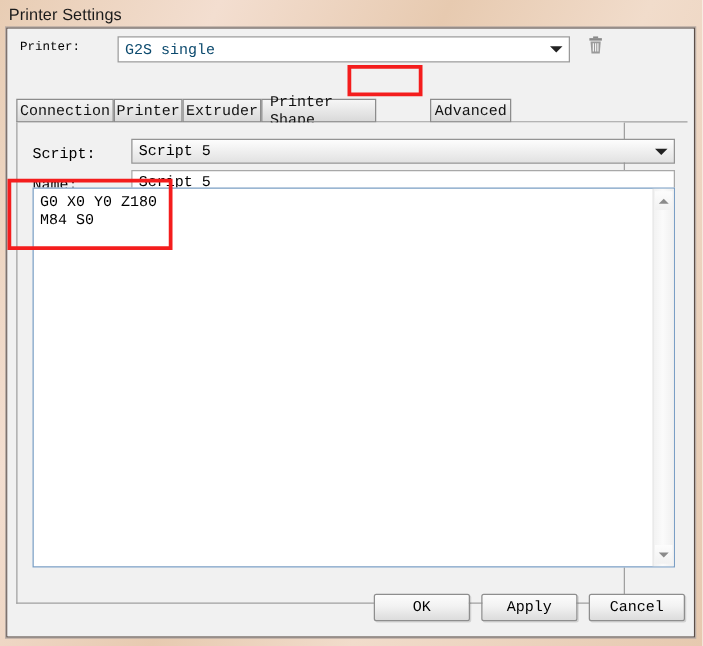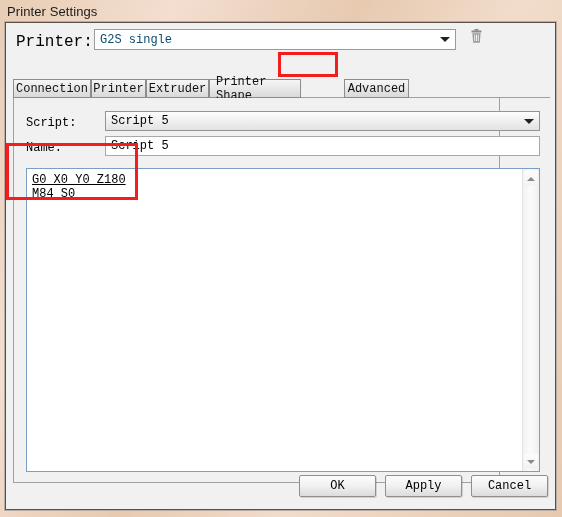--- a/index.html
+++ b/index.html
@@ -55,21 +55,21 @@
 
   
   #printer-row {
     position: absolute;
     left: 0; top: 4px;
     width: 100%; height: 28px;
   }
   #printer-label {
     position: absolute;
     left: 10px; top: 6px;
-    font-size: 16px;
+    font-size: 10px;
     color: #000;
   }
   #printer-combo {
     position: absolute;
     left: 88px; top: 2px;
     width: 362px; height: 21px;
     box-sizing: border-box;
     border: 1px solid #9a9a9a;
     background: #ffffff;
     display: flex;
@@ -191,27 +191,26 @@
     font-family: "Liberation Mono", "DejaVu Sans Mono", monospace;
     font-size: 12px;
     color: #000;
     padding: 0 0 0 5px;
     outline: none;
   }
 
   
   #script-editor {
     position: absolute;
-    left: 12px; top: 70px;
+    left: 12px; top: 52px;
     width: 514px; height: 304px;
     box-sizing: border-box;
     border: 1px solid #7a9ec4;
     background: #ffffff;
     display: flex;
-    text-decoration: underline;
   }
   #script-text {
     flex: 1;
     border: none;
     outline: none;
     resize: none;
     background: transparent;
     font-family: "Liberation Mono", "DejaVu Sans Mono", monospace;
     font-size: 12px;
     line-height: 14px;

